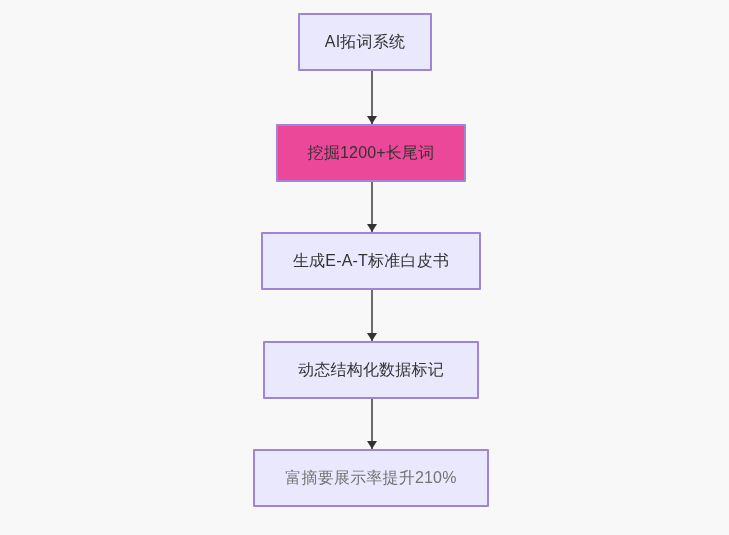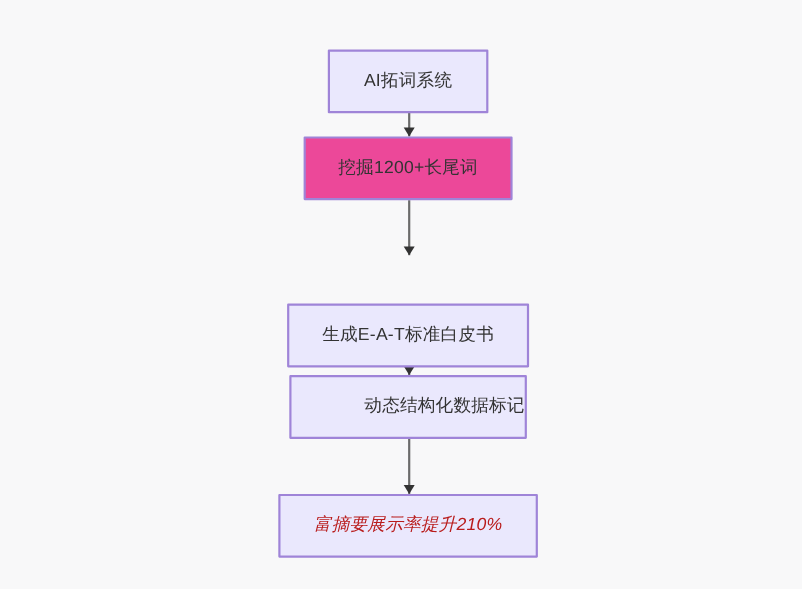--- a/index.html
+++ b/index.html
@@ -70,28 +70,28 @@
       <div class="edge-head" style="top: 42px; border-top-color: rgb(51, 51, 51);"></div>
     </div>
     <div class="edge" style="left: 371px; top: 290px; width: 2px; height: 51px;">
       <div class="edge-line" style="height: 51px; background: rgb(107, 107, 107);"></div>
       <div class="edge-head" style="top: 43px; border-top-color: rgb(51, 51, 51);"></div>
     </div>
     <div class="edge" style="left: 371px; top: 399px; width: 2px; height: 50px;">
       <div class="edge-line" style="height: 50px; background: rgb(107, 107, 107);"></div>
       <div class="edge-head" style="top: 42px; border-top-color: rgb(51, 51, 51);"></div>
     </div>
-    <div class="node" style="left: 298px; top: 13px; width: 146px; height: 58px; background: rgb(234, 232, 253); border-color: rgb(159, 132, 216); color: rgb(51, 51, 51); margin-top: 32px;">
+    <div class="node" style="left: 298px; top: 13px; width: 134px; height: 58px; background: rgb(234, 232, 253); border-color: rgb(159, 132, 216); color: rgb(51, 51, 51);">
       <span class="node-label">AI拓词系统</span>
     </div>
     <div class="node" style="left: 276px; top: 124px; width: 190px; height: 58px; background: #ec4899; border-color: rgb(159, 132, 216); color: rgb(51, 51, 51);">
       <span class="node-label">挖掘1200+长尾词</span>
     </div>
-    <div class="node" style="left: 261px; top: 232px; width: 220px; height: 58px; background: rgb(234, 232, 253); border-color: rgb(159, 132, 216); color: rgb(51, 51, 51); margin-top: 44px;">
+    <div class="node" style="left: 261px; top: 232px; width: 220px; height: 58px; background: rgb(234, 232, 253); border-color: rgb(159, 132, 216); color: rgb(51, 51, 51);">
       <span class="node-label">生成E-A-T标准白皮书</span>
     </div>
-    <div class="node" style="left: 263px; top: 341px; width: 216px; height: 58px; background: rgb(234, 232, 253); border-color: rgb(159, 132, 216); color: rgb(51, 51, 51); justify-content: flex-end;">
+    <div class="node" style="left: 263px; top: 341px; width: 216px; height: 58px; background: rgb(234, 232, 253); border-color: rgb(159, 132, 216); color: rgb(51, 51, 51);">
       <span class="node-label">动态结构化数据标记</span>
     </div>
-    <div class="node" style="left: 253px; top: 449px; width: 236px; height: 58px; background: rgb(234, 232, 253); border-color: rgb(159, 132, 216); color: #b91c1c; font-style: italic;">
+    <div class="node" style="left: 253px; top: 449px; width: 236px; height: 58px; background: rgb(234, 232, 253); border-color: rgb(159, 132, 216); color: #737373;">
       <span class="node-label">富摘要展示率提升210%</span>
     </div>
   </div>
 
 </body></html>

